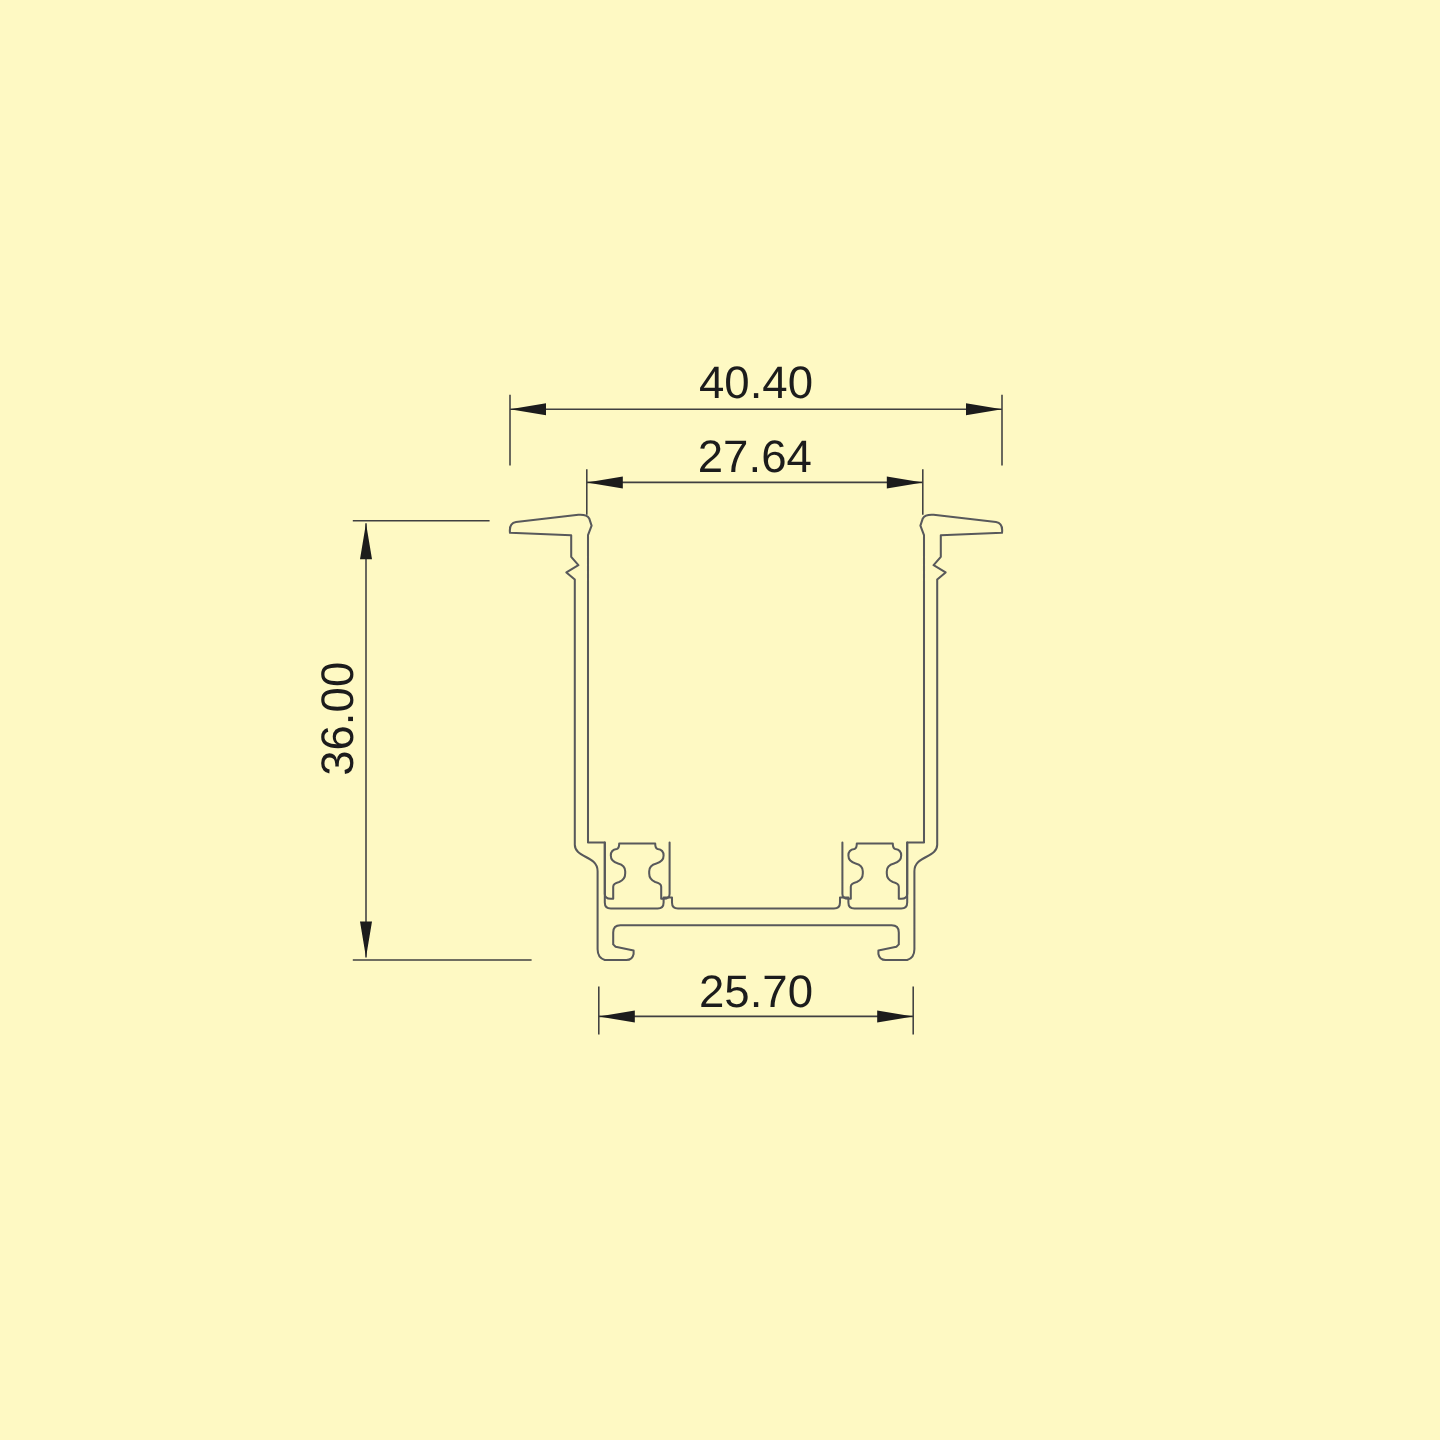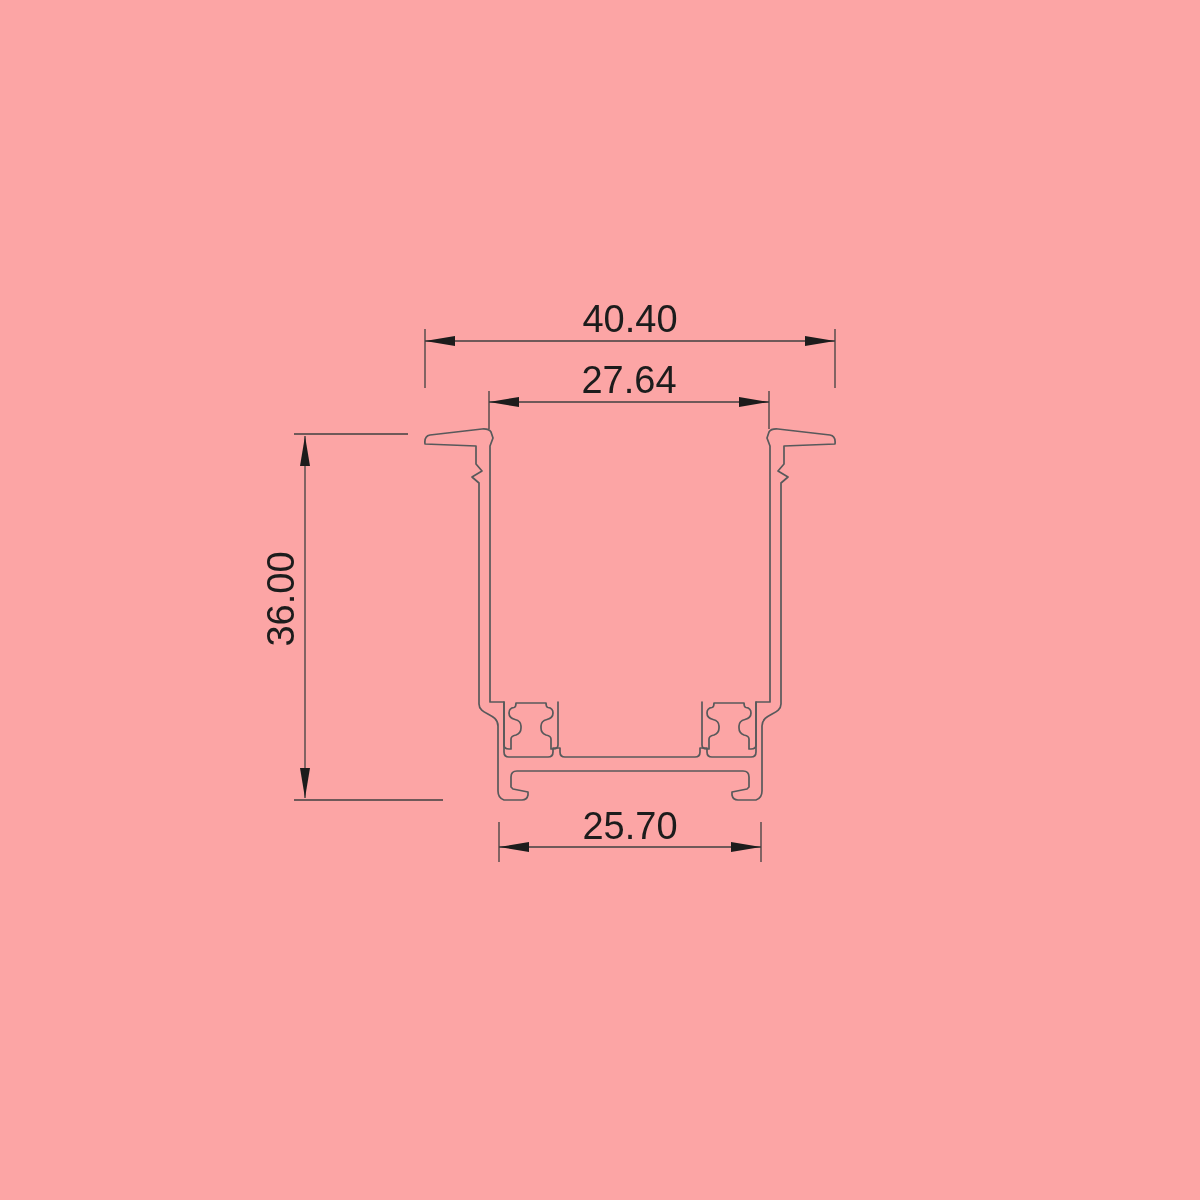--- a/index.html
+++ b/index.html
@@ -1,17 +1,17 @@
 <!DOCTYPE html>
 <html><head>
 <meta charset="utf-8">
 <style>
   html,body{margin:0;padding:0;background:#ffffff;}
   .canvas{
-    position:relative;width:1200px;height:1200px;background:#fca5a5;
+    position:relative;width:1200px;height:1200px;background:#fef9c3;
     font-family:"Liberation Sans", sans-serif;
   }
   svg{display:block;}
   .profile-stroke{fill:none;stroke:#58595b;stroke-width:1.7;stroke-linejoin:round;stroke-linecap:round;}
   .dim-stroke{fill:none;stroke:#404040;stroke-width:1.3;stroke-linecap:butt;}
   .arrow-fill{fill:#1c1c1c;stroke:none;}
   .dim-text{fill:#1c1c1c;font-size:38px;font-family:"Liberation Sans",sans-serif;}
 </style>
 </head>
 <body>

